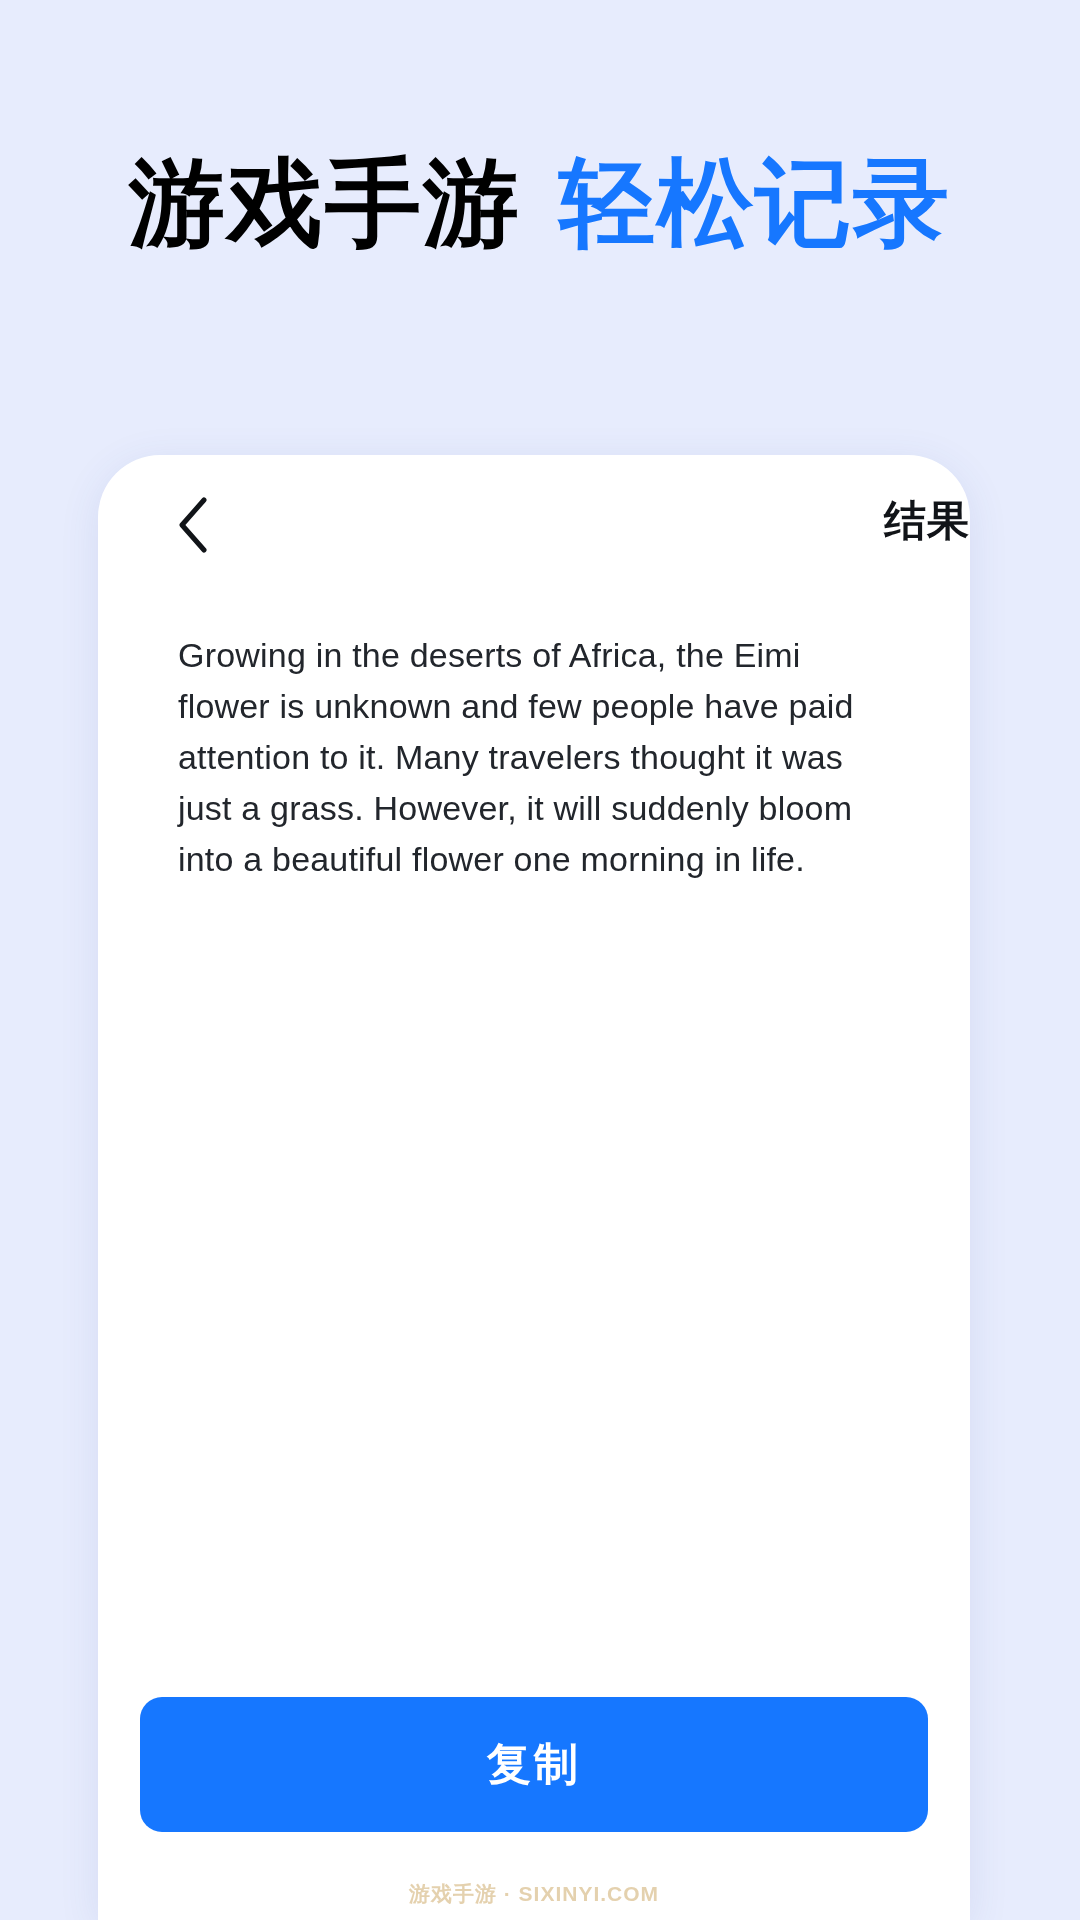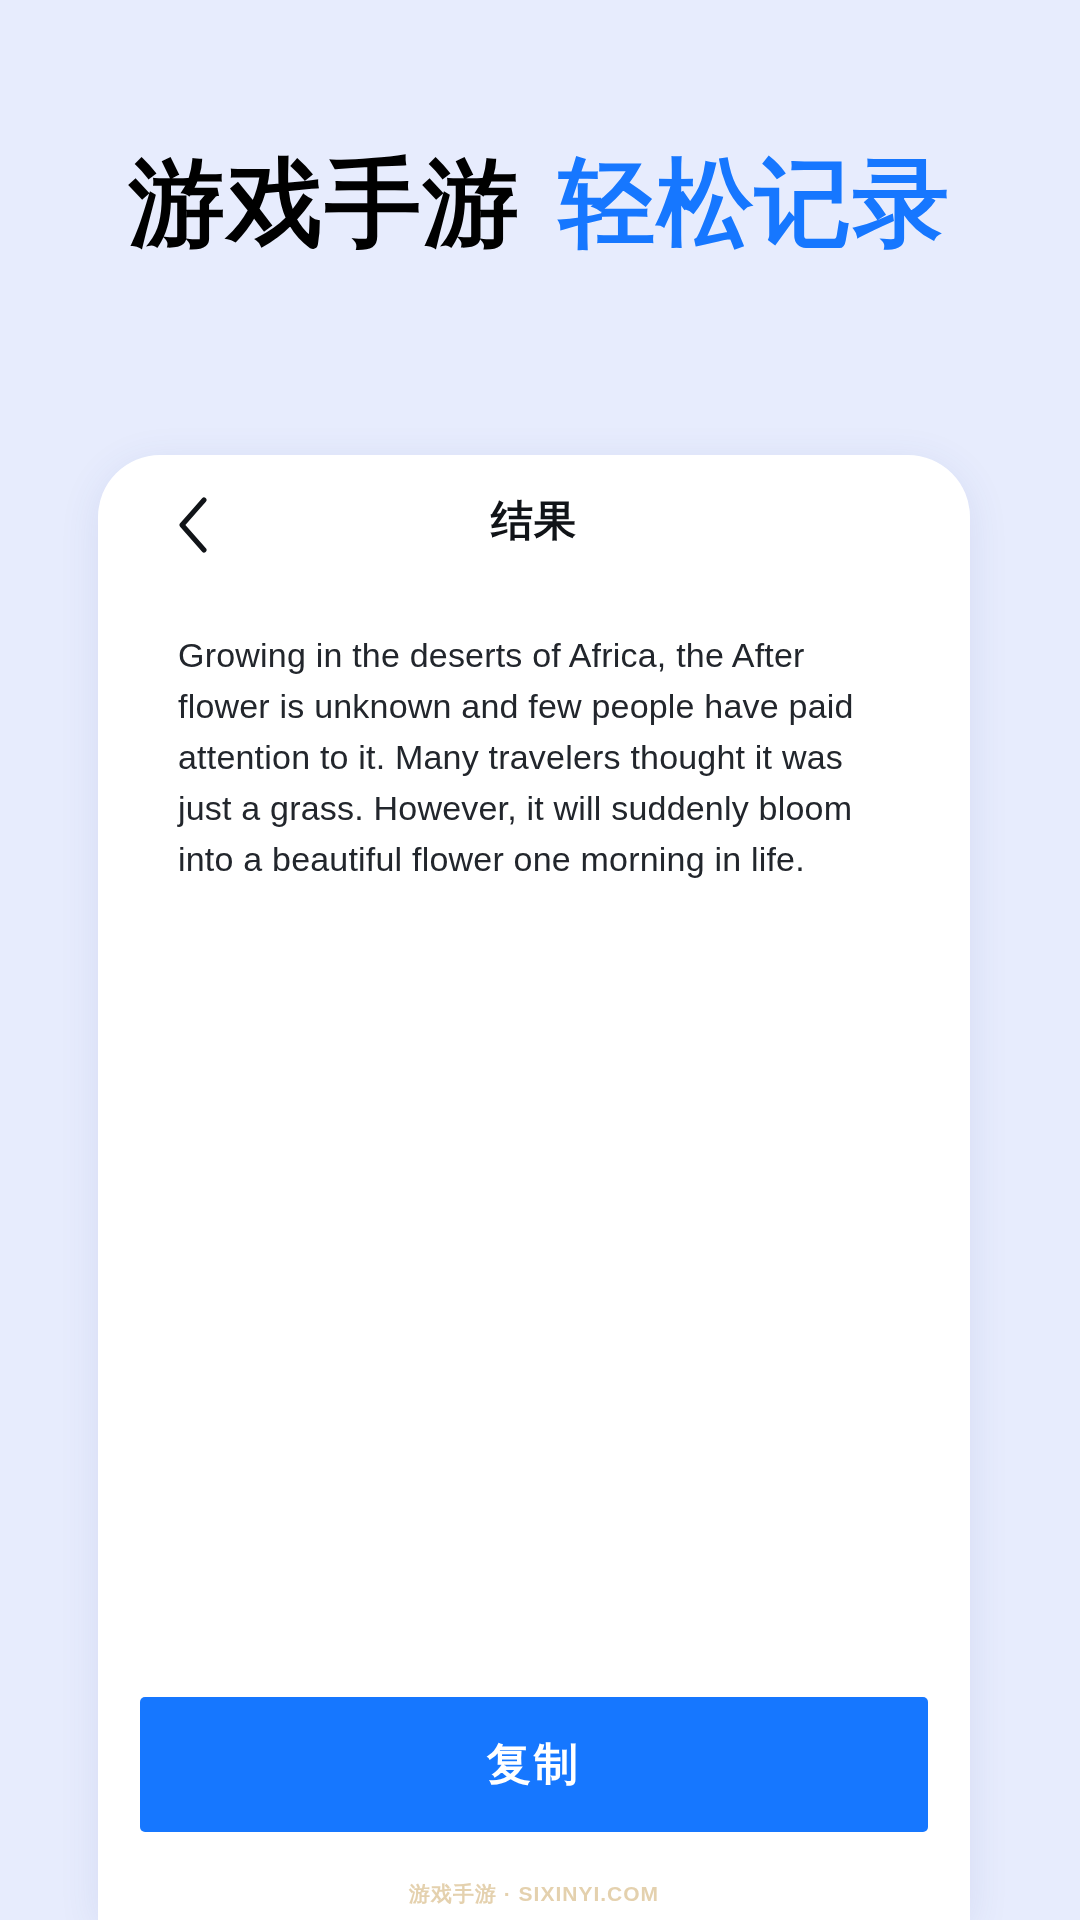--- a/index.html
+++ b/index.html
@@ -66,21 +66,21 @@
     cursor: pointer;
   }
   .back-btn svg {
     display: block;
   }
   .appbar-title {
     position: absolute;
     left: 0;
     top: 38px;
     width: 872px;
-    text-align: center;
+    text-align: right;
     font-size: 42px;
     font-weight: bold;
     color: #111418;
     letter-spacing: 1px;
   }
 
   
   .result-body {
     position: absolute;
     left: 80px;
@@ -97,21 +97,21 @@
 
   
   .copy-btn {
     position: absolute;
     left: 42px;
     bottom: 88px;
     width: 788px;
     height: 135px;
     background: #1677ff;
     border: none;
-    border-radius: 5px;
+    border-radius: 22px;
     color: #ffffff;
     font-size: 44px;
     font-weight: bold;
     letter-spacing: 3px;
     font-family: "Liberation Sans", sans-serif;
     cursor: pointer;
     display: flex;
     align-items: center;
     justify-content: center;
   }
@@ -144,19 +144,19 @@
       <span>
         <svg width="34" height="58" viewBox="0 0 34 58" fill="none" xmlns="http://www.w3.org/2000/svg">
           <path d="M29 4 L7 29 L29 54" stroke="#111418" stroke-width="5" stroke-linecap="round" stroke-linejoin="round"></path>
         </svg>
       </span>
     </div>
     <div class="appbar-title">结果</div>
   </div>
 
   <div class="result-body">
-    <p>Growing in the deserts of Africa, the After flower is unknown and few people have paid attention to it. Many travelers thought it was just a grass. However, it will suddenly bloom into a beautiful flower one morning in life.</p>
+    <p>Growing in the deserts of Africa, the Eimi flower is unknown and few people have paid attention to it. Many travelers thought it was just a grass. However, it will suddenly bloom into a beautiful flower one morning in life.</p>
   </div>
 
   <button class="copy-btn">复制</button>
 
   <div class="watermark">游戏手游 · SIXINYI.COM</div>
 </div>
 
 </body></html>

